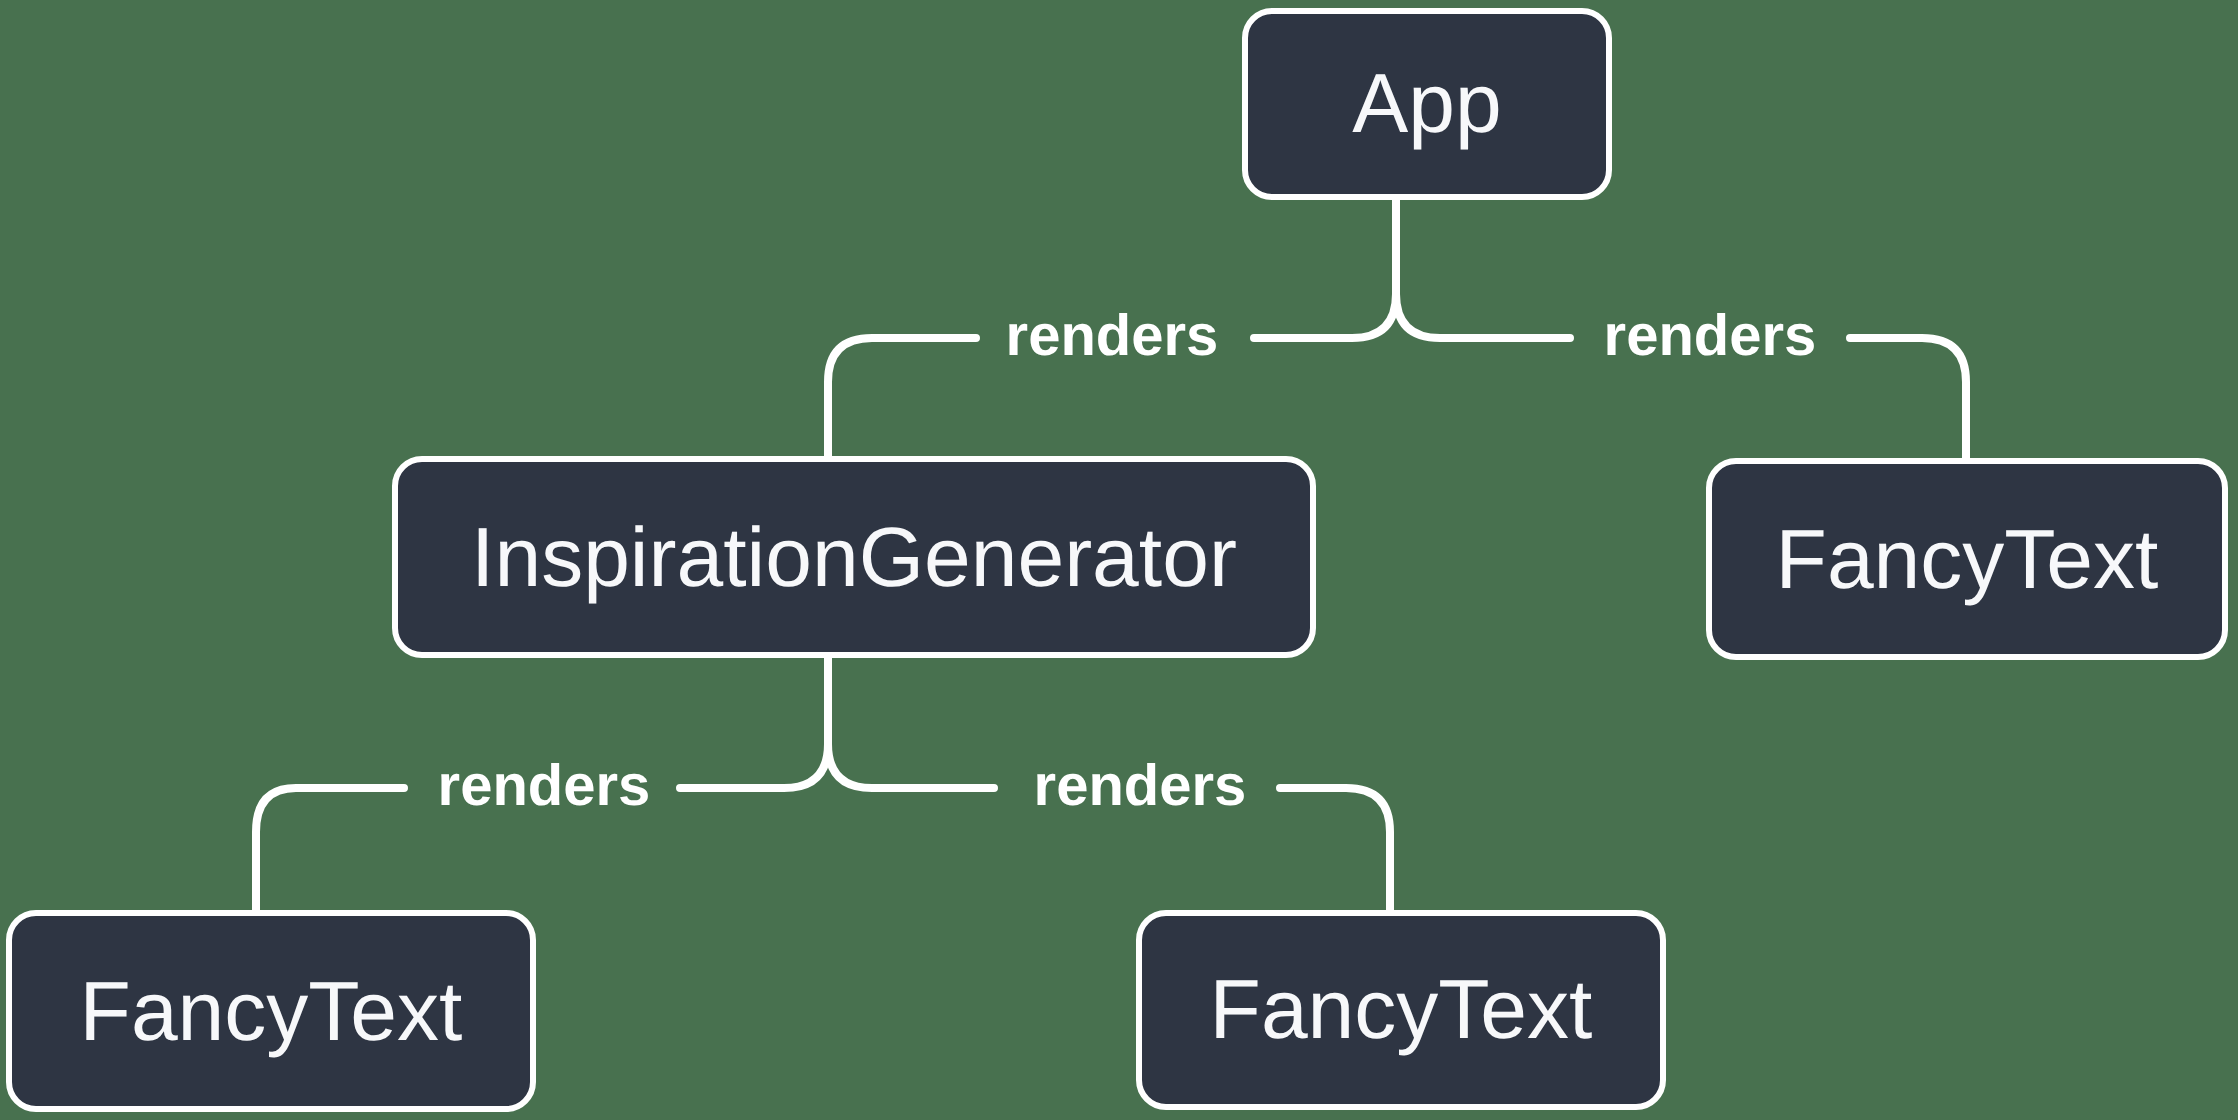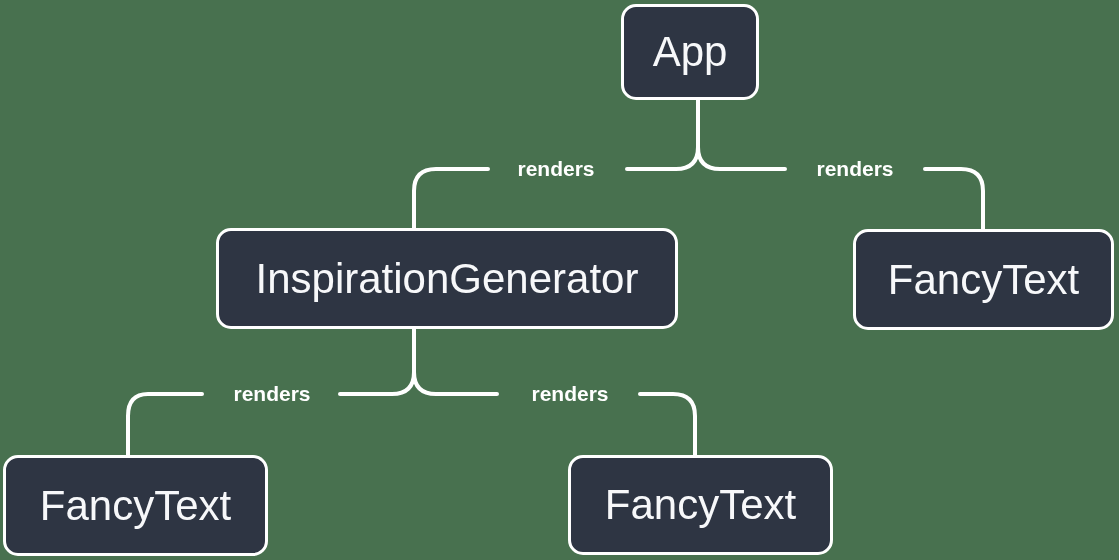--- a/index.html
+++ b/index.html
@@ -32,30 +32,30 @@
     border: 3.5px solid #FFFFFF;
     border-radius: 15px;
     color: #F7F8FA;
     display: flex;
     align-items: center;
     justify-content: center;
     font-size: 42px;
     font-weight: 400;
     white-space: nowrap;
   }
-  .node-app                   { left: 621px; top: 4px;   width: 138px; height: 96px;  }
-  .node-inspiration-generator { left: 196px; top: 228px; width: 462px; height: 101px; margin-left: 20px; }
+  .node-app                   { left: 621px; top: 4px;   width: 185px; height: 96px;  }
+  .node-inspiration-generator { left: 196px; top: 228px; width: 462px; height: 101px; }
   .node-fancy-text-top        { left: 853px; top: 229px; width: 261px; height: 101px; }
   .node-fancy-text-bottom     { left: 3px;   top: 455px; width: 265px; height: 101px; }
   .node-copyright             { left: 568px; top: 455px; width: 265px; height: 100px; }
   .edge-label {
     position: absolute;
     transform: translate(-50%, -50%);
     color: #FFFFFF;
-    font-size: 21px;
+    font-size: 29px;
     font-weight: 700;
     white-space: nowrap;
   }
   .edge-label-1 { left: 556px; top: 169px; }
   .edge-label-2 { left: 855px; top: 169px; }
   .edge-label-3 { left: 272px; top: 394px; }
   .edge-label-4 { left: 570px; top: 394px; }
 </style>
 </head>
 <body>

